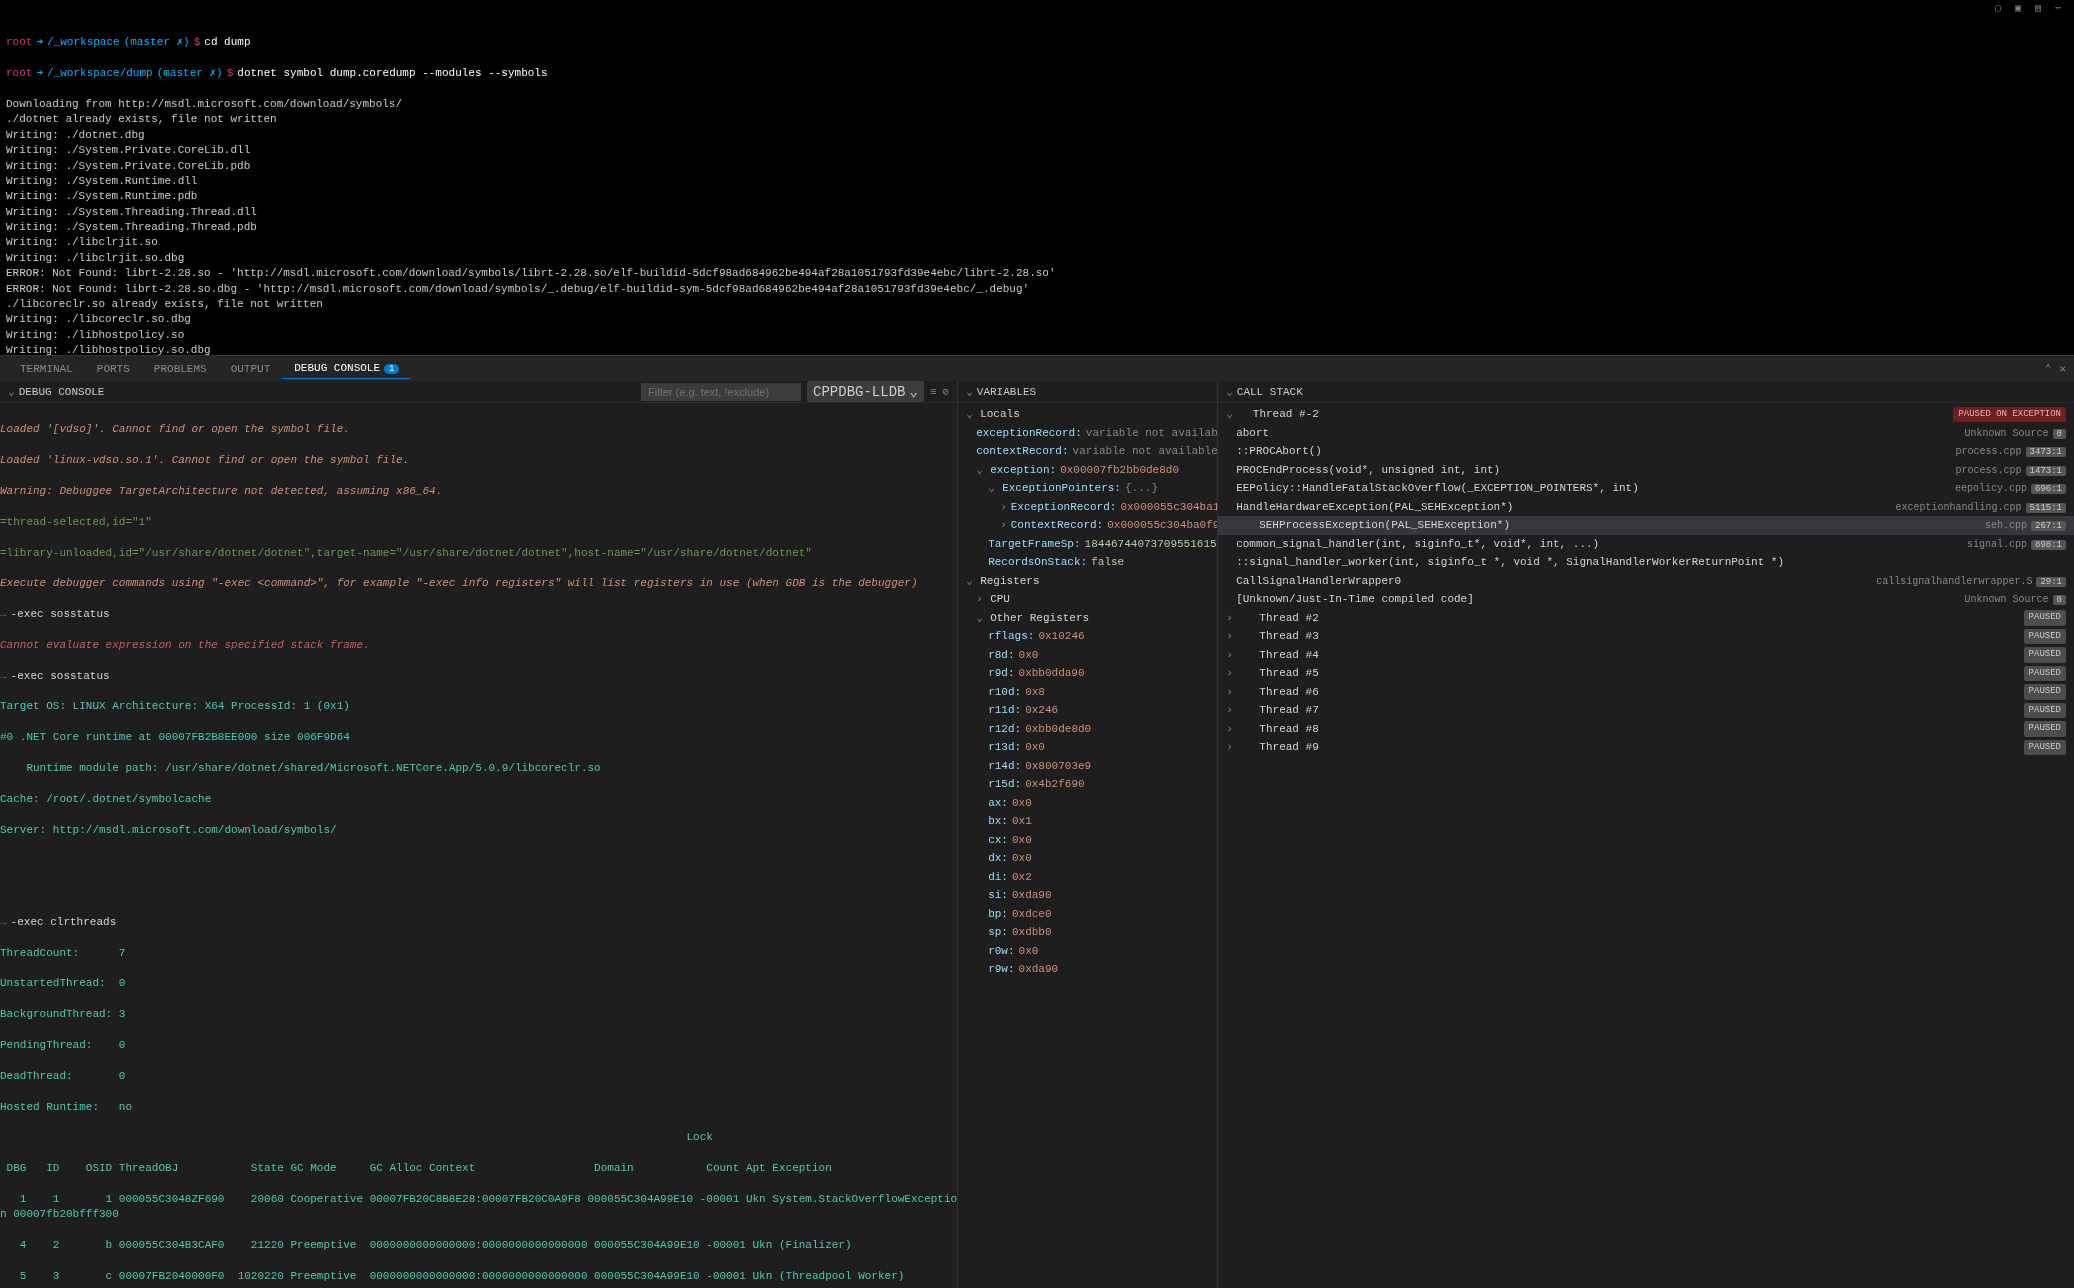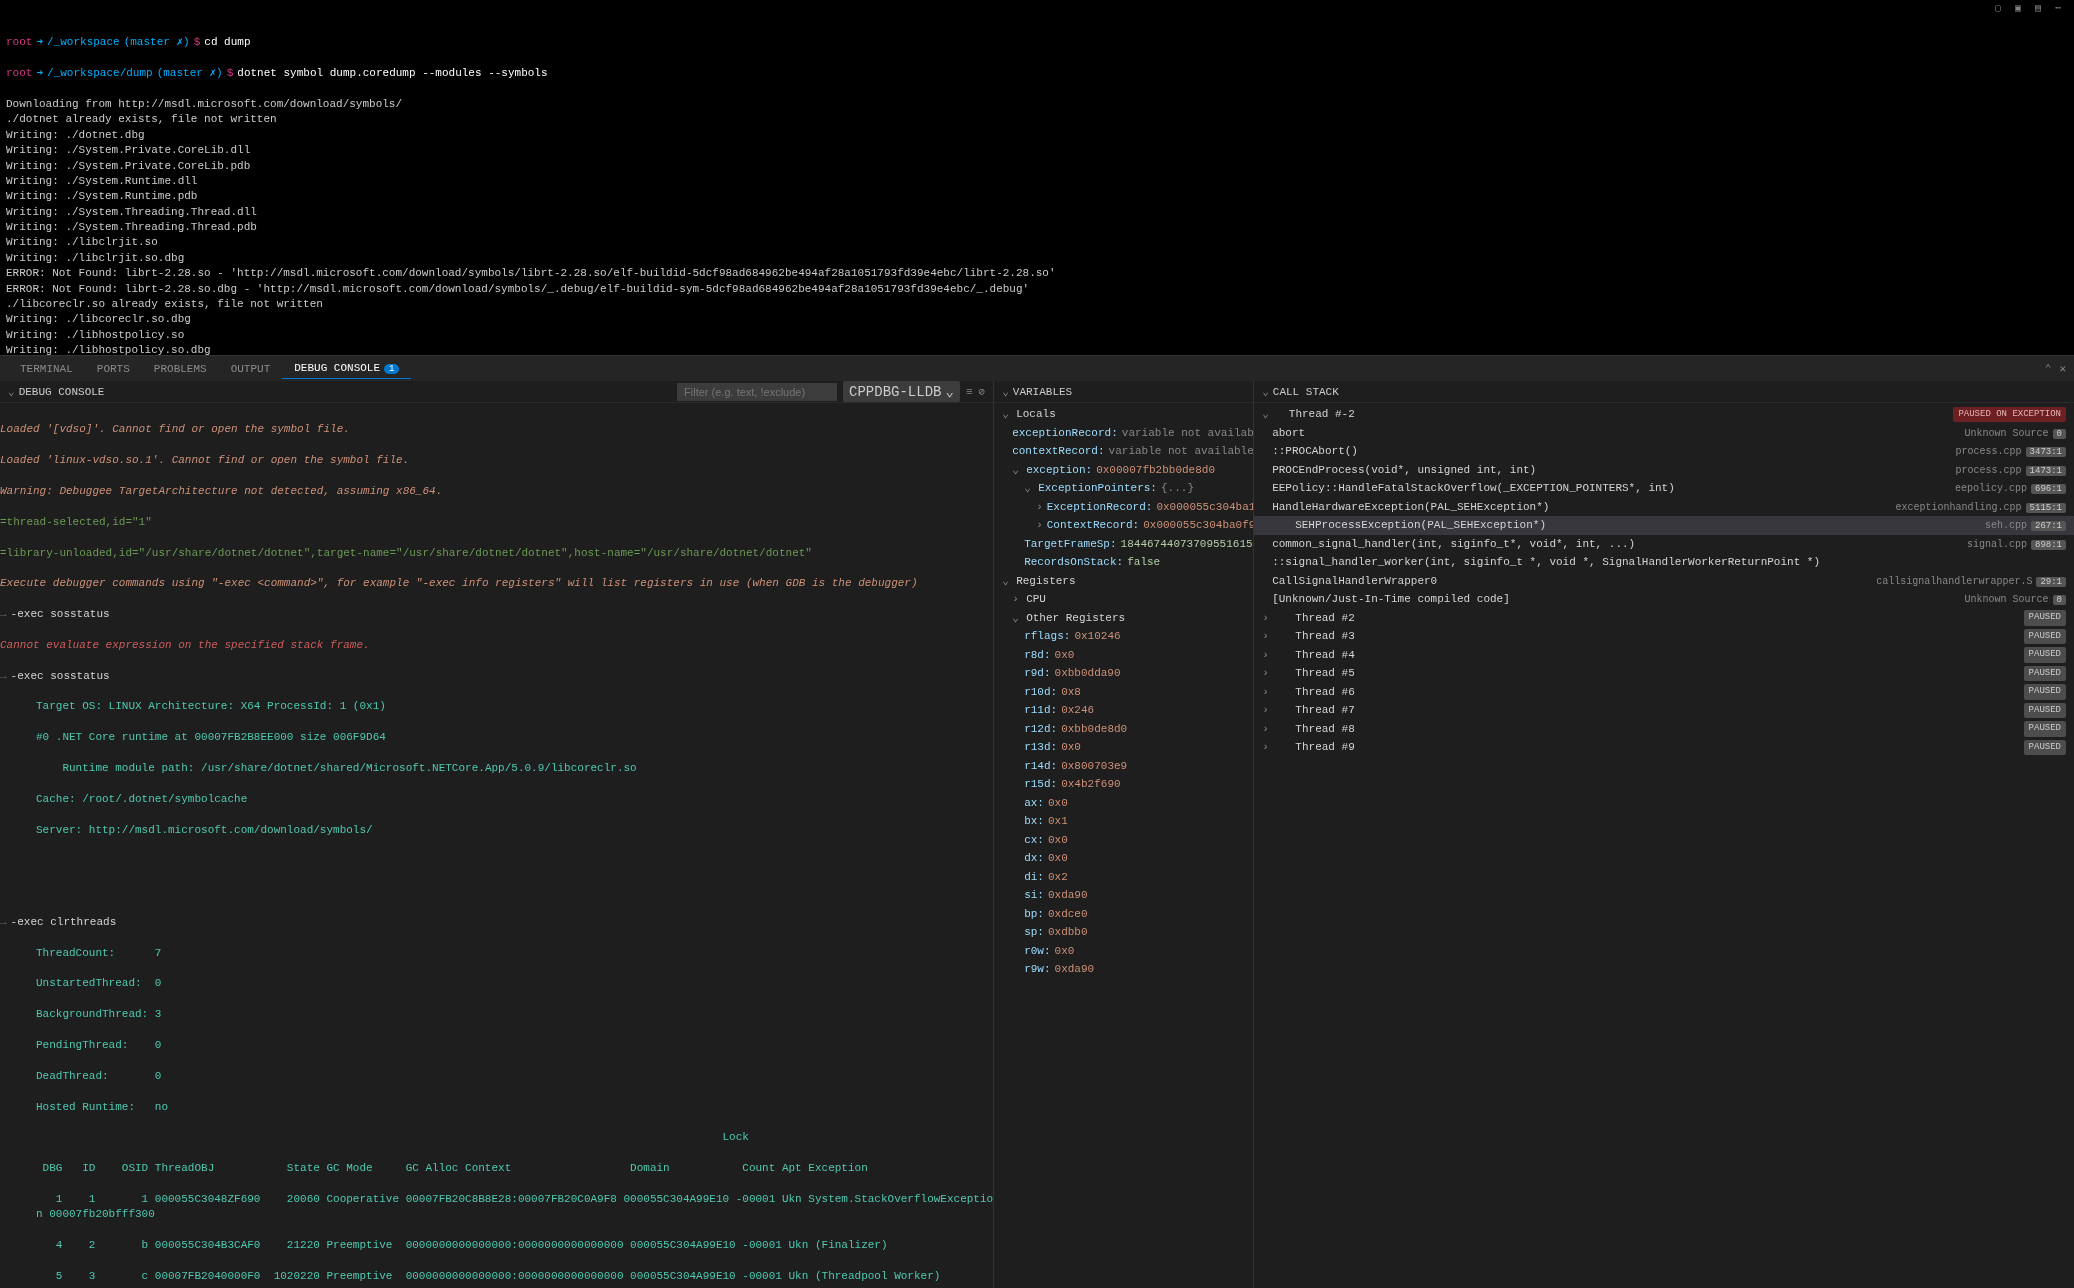--- a/index.html
+++ b/index.html
@@ -107,21 +107,21 @@
 }
 .console-body {
   flex: 1;
   padding: 4px 0;
   line-height: 1.4;
   white-space: pre-wrap;
   overflow: hidden;
 }
 .c-orange { color: #ce9178; font-style: italic; }
 .c-green { color: #6a9955; }
-.c-teal { color: #4ec9b0; margin-left: 36px; }
+.c-teal { color: #4ec9b0; }
 .c-white { color: #d4d4d4; }
 .c-italic-red { color: #ce5c5c; font-style: italic; }
 .arrow-left { color: #666; padding-right: 4px; }
 .variables {
   flex: 0 0 260px;
   border-left: 1px solid #333;
   background: #1e1e1e;
   overflow: hidden;
 }
 .callstack {

